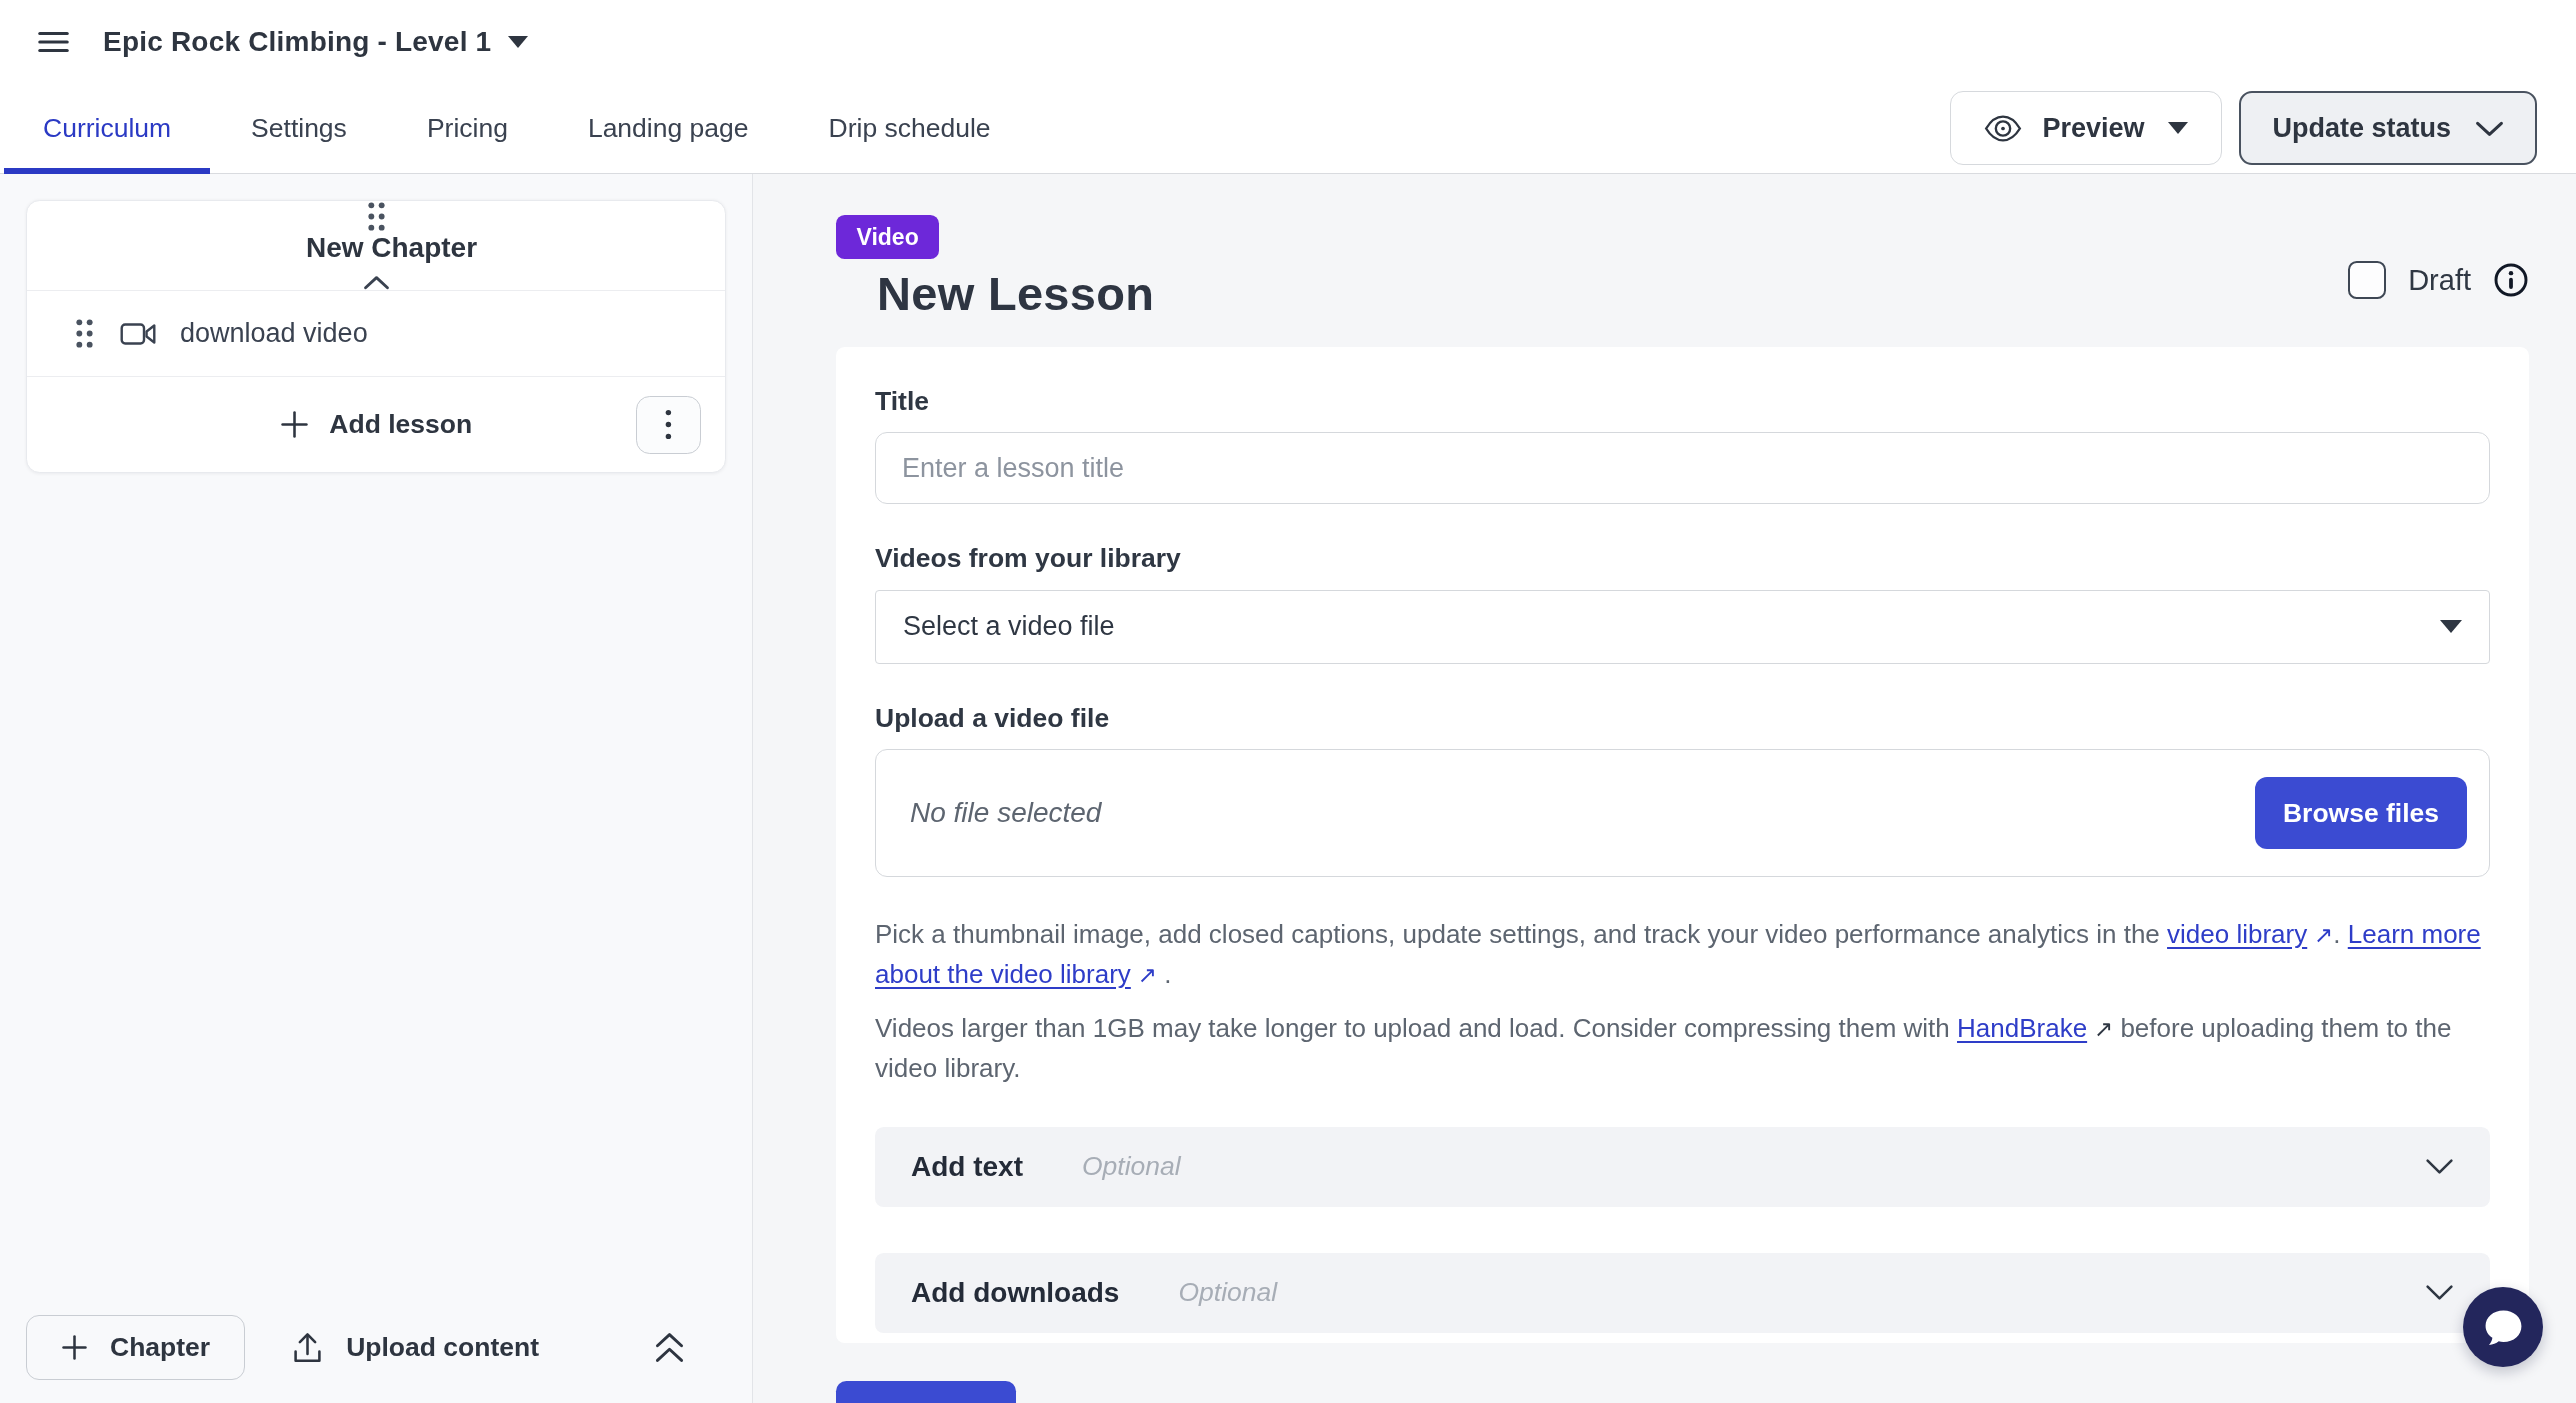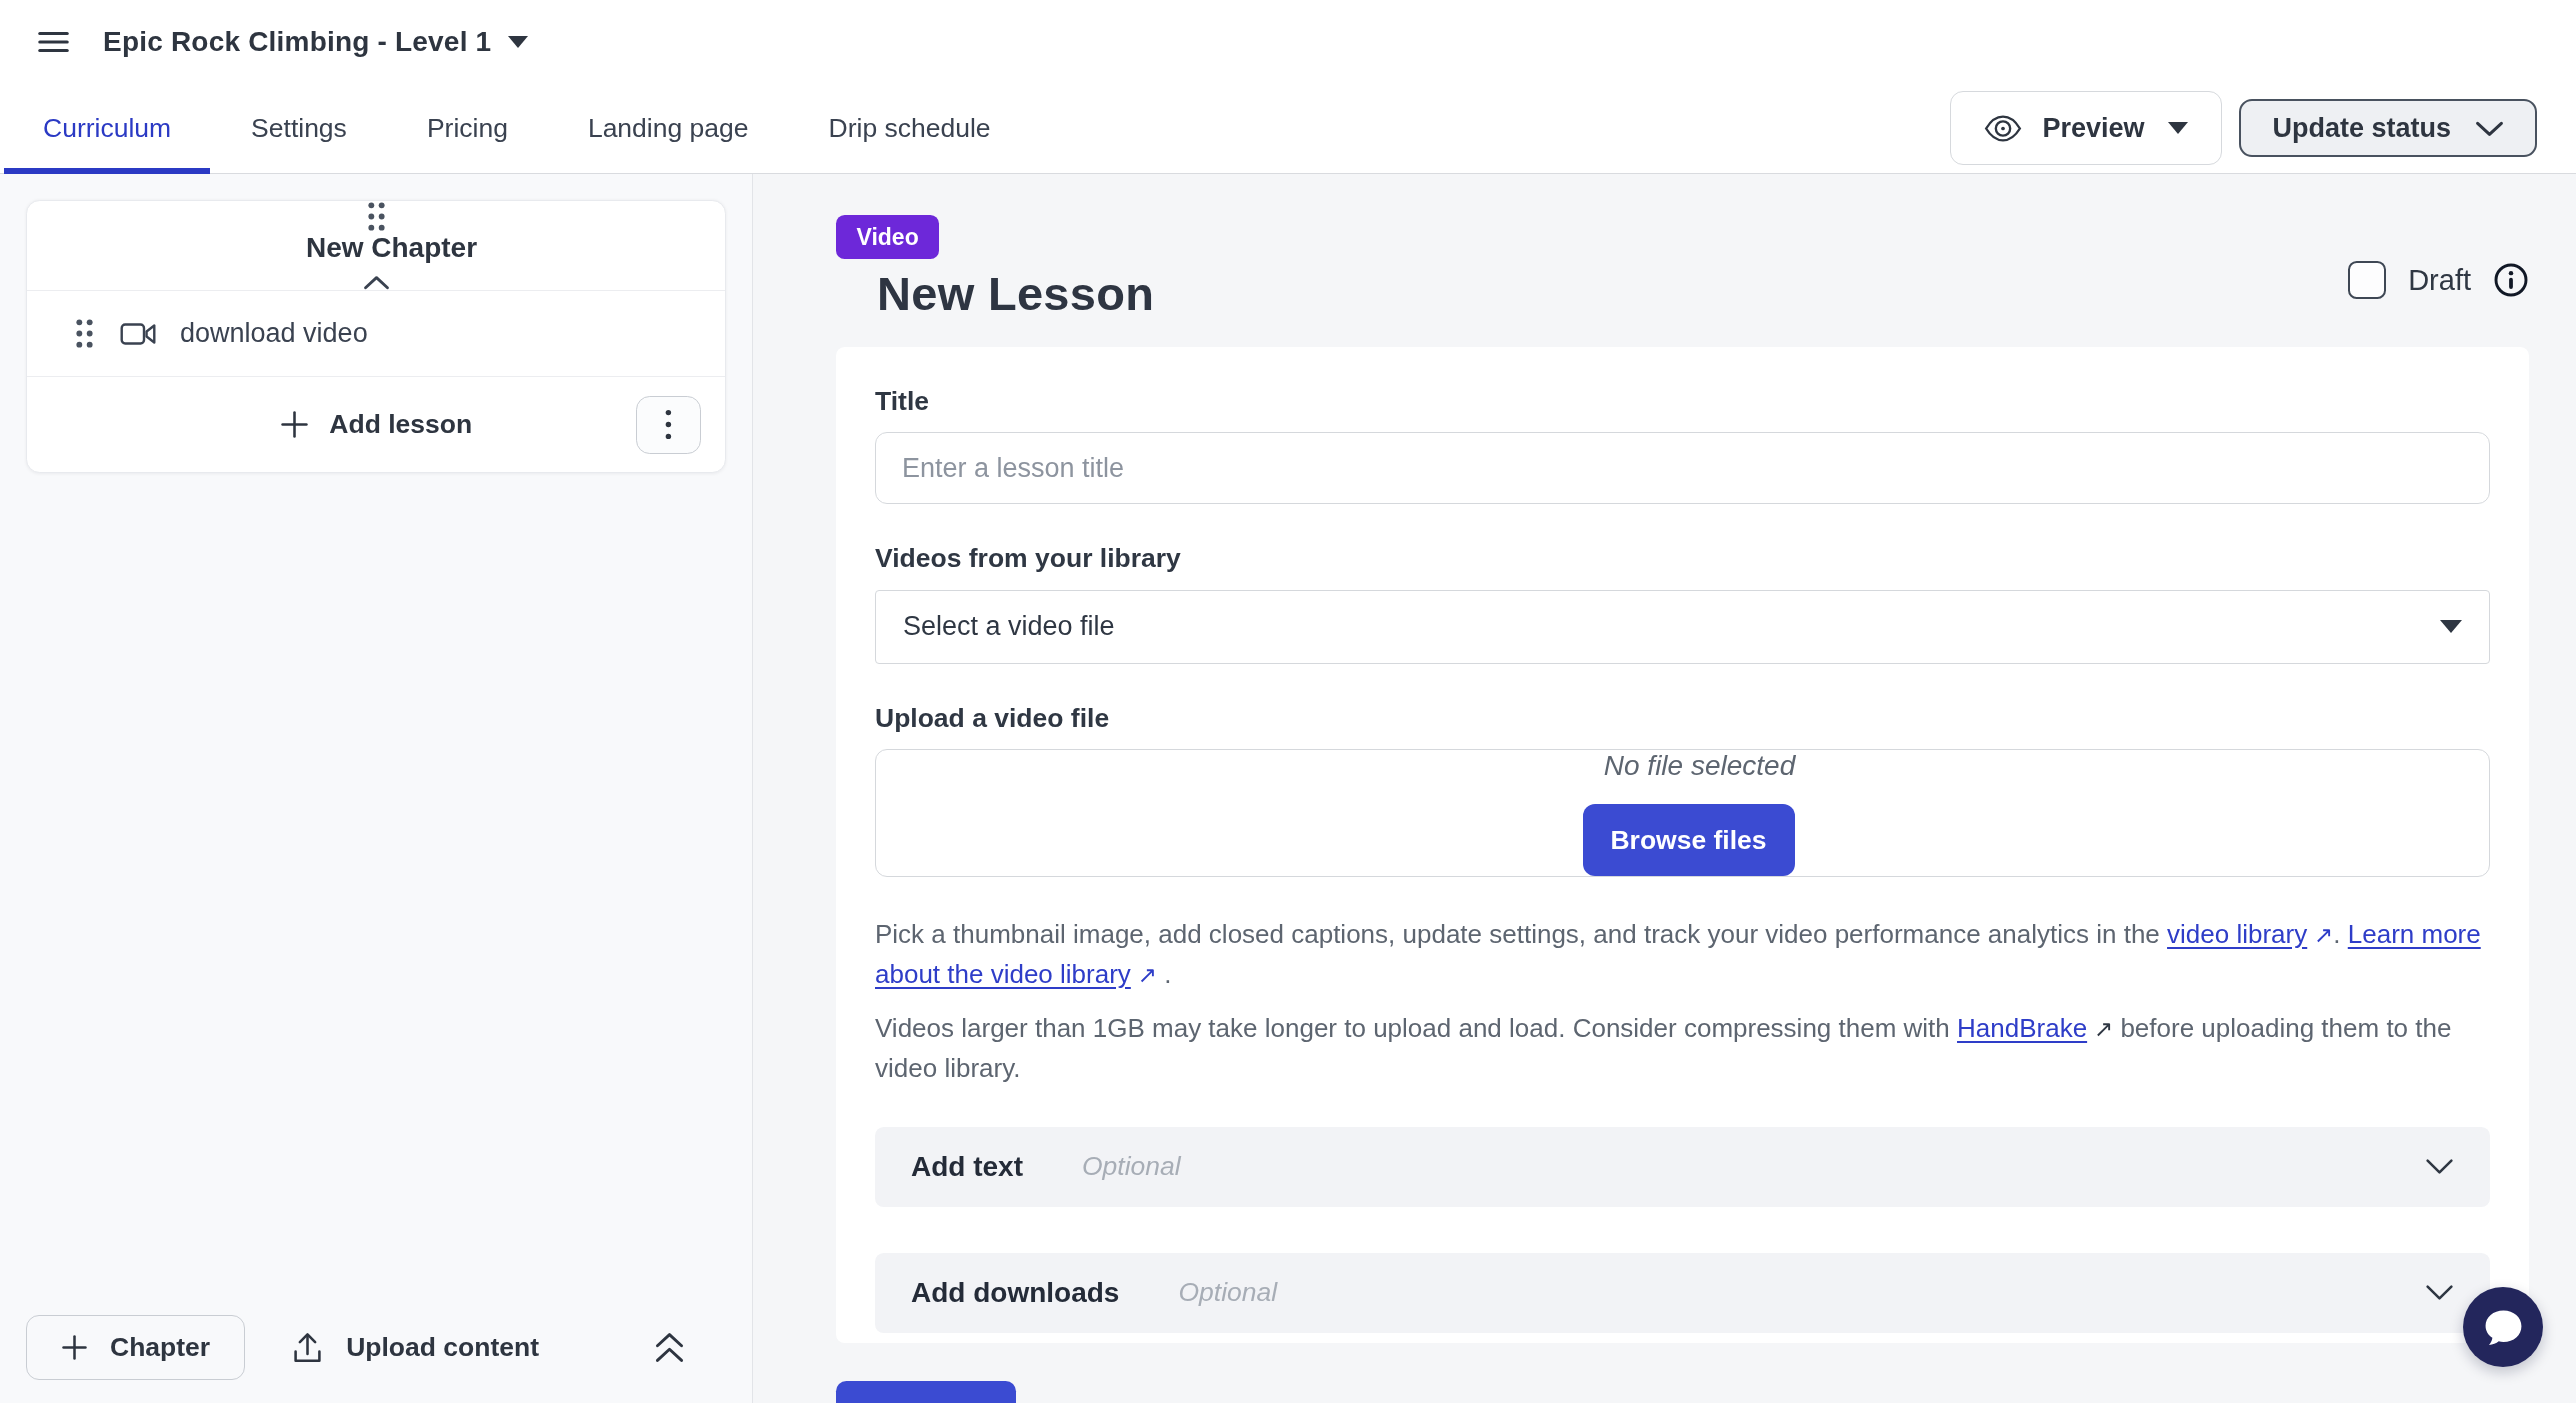--- a/index.html
+++ b/index.html
@@ -22,21 +22,21 @@
     border-bottom:1.7px solid #d9dbdf; padding-left:43px; position:relative; }
   .tab { font-size:26.5px; color:#3a4250; margin-right:80px; height:100%; display:flex;
     align-items:center; position:relative; cursor:pointer; white-space:nowrap; }
   .tab.active { color:#2b3ac4; }
   .tab.active::after { content:""; position:absolute; left:-39px; right:-39px; bottom:-1.7px;
     height:6.8px; background:#2b3ac4; }
   .tab-actions { margin-left:auto; display:flex; align-items:center; gap:17px; padding-right:39px; }
   .btn-preview { height:74px; padding:0 33px; background:#fff; border:1.7px solid #d6d9dd;
     border-radius:13px; display:flex; align-items:center; gap:20.5px; font-size:27px; font-weight:700;
     color:#2e3540; cursor:pointer; font-family:inherit; }
-  .btn-update { height:58px; padding:0 31px; background:#eef0f3; border:2.6px solid #49525f;
+  .btn-update { height:74px; padding:0 31px; background:#eef0f3; border:2.6px solid #49525f;
     border-radius:13px; display:flex; align-items:center; gap:24px; font-size:27px; font-weight:700;
     color:#2e3540; cursor:pointer; font-family:inherit; }
 
   
   .content { display:flex; height:1230px; }
   .sidebar { width:753px; min-width:753px; background:#f8f9fb; border-right:1.7px solid #e2e4e8;
     position:relative; padding:26px; }
   .main { flex:1; background:#f5f6f8; position:relative; padding:41px 47px 0 83px; }
 
   
@@ -78,21 +78,21 @@
   .mt-lg { margin-top:39px; }
   .text-input { margin-top:15.4px; width:100%; height:72px; border:1.7px solid #d5d8dc; border-radius:12px;
     padding:0 26px; font-size:27px; color:#2f3743; background:#fff; font-family:inherit; outline:none; }
   .text-input::placeholder { color:#8d949f; }
   .select-box { margin-top:15.4px; height:74px; border:1.7px solid #d5d8dc; border-radius:4px;
     display:flex; align-items:center; justify-content:space-between; padding:0 27px; font-size:27px;
     color:#2f3743; background:#fff; cursor:pointer; }
   .select-caret { width:0; height:0; border-left:11px solid transparent; border-right:11px solid transparent;
     border-top:13.7px solid #2f3743; }
   .upload-box { margin-top:15.4px; height:128px; border:1.7px solid #d5d8dc; border-radius:12px;
-    display:flex; align-items:center; justify-content:space-between; padding-left:34px; background:#fff;flex-direction:column; }
+    display:flex; align-items:center; justify-content:space-between; padding-left:34px; background:#fff; }
   .no-file { font-size:28px; font-style:italic; color:#5d6570; }
   .btn-browse { width:212px; height:72px; margin-right:22px; background:#3b4bd2; color:#fff;
     font-size:26.5px; font-weight:700; border:none; border-radius:12px; cursor:pointer; font-family:inherit; }
   .help-p { margin-top:38px; font-size:26px; color:#5d6570; line-height:39px; }
   .help-p.second { margin-top:13.7px; }
   .link { color:#2e3dc8; text-decoration:underline; text-underline-offset:4.3px; cursor:pointer; }
   .ext { display:inline-block; text-decoration:none; color:#2e3dc8; font-size:23px; margin-left:6.8px; }
   .ext.dark { color:#2f3743; }
   .section-bar { margin-top:39px; height:80px; background:#f2f3f6; border-radius:8.6px; display:flex;
     align-items:center; padding:0 36px; cursor:pointer;gap:42px; }

